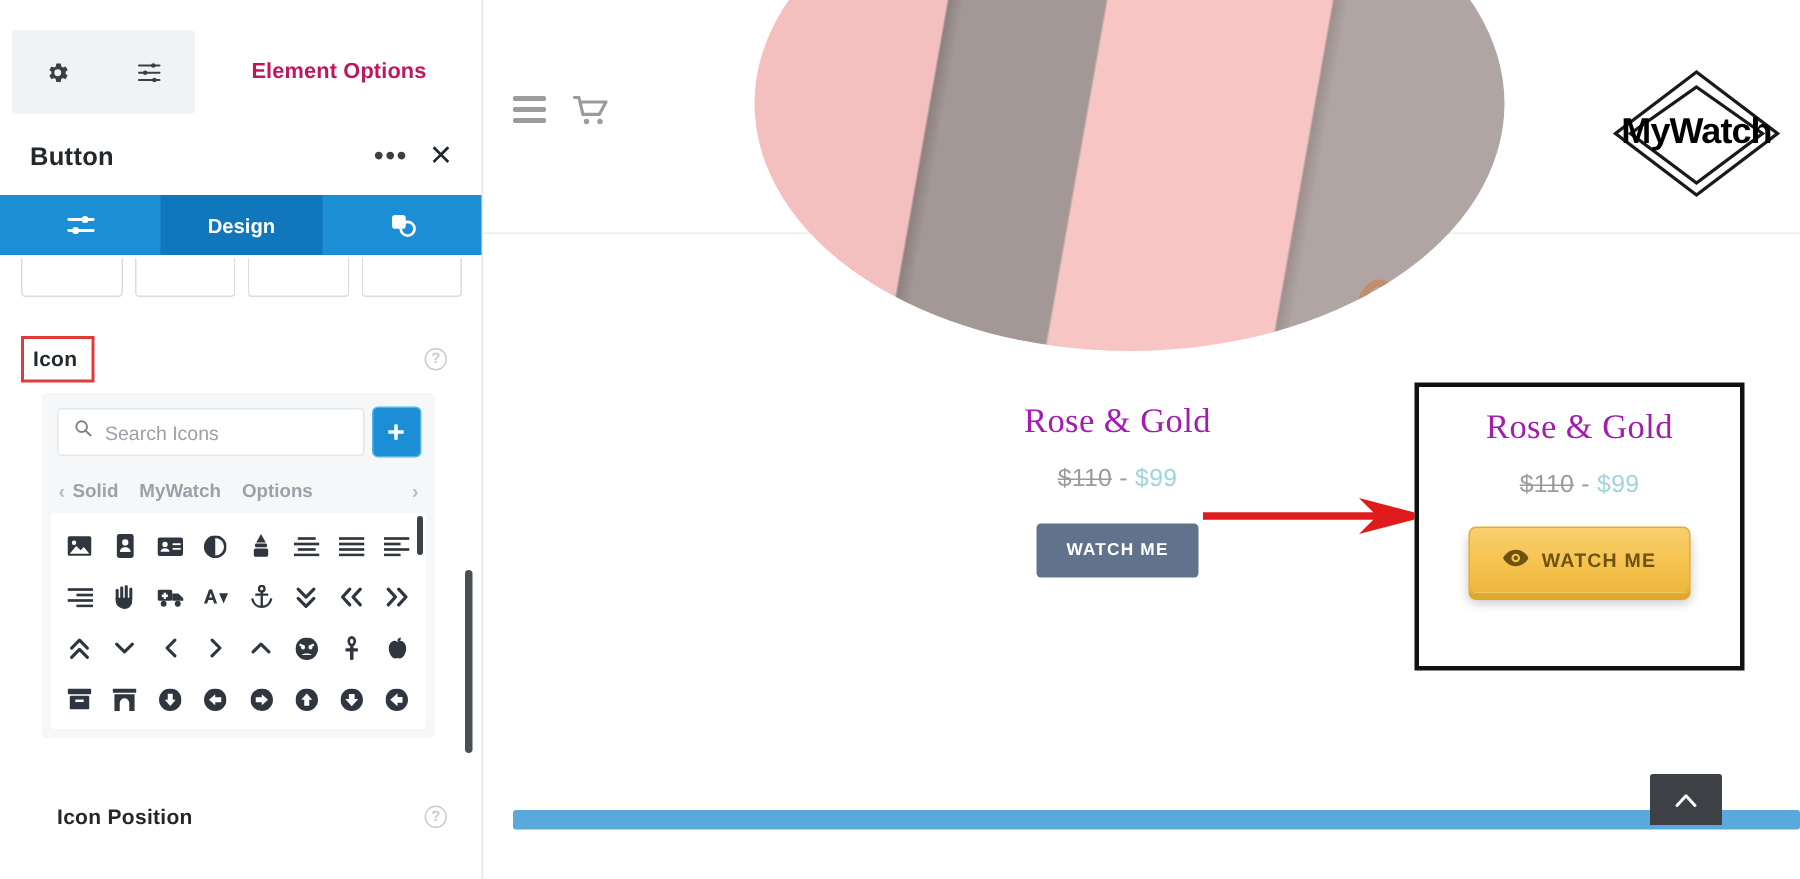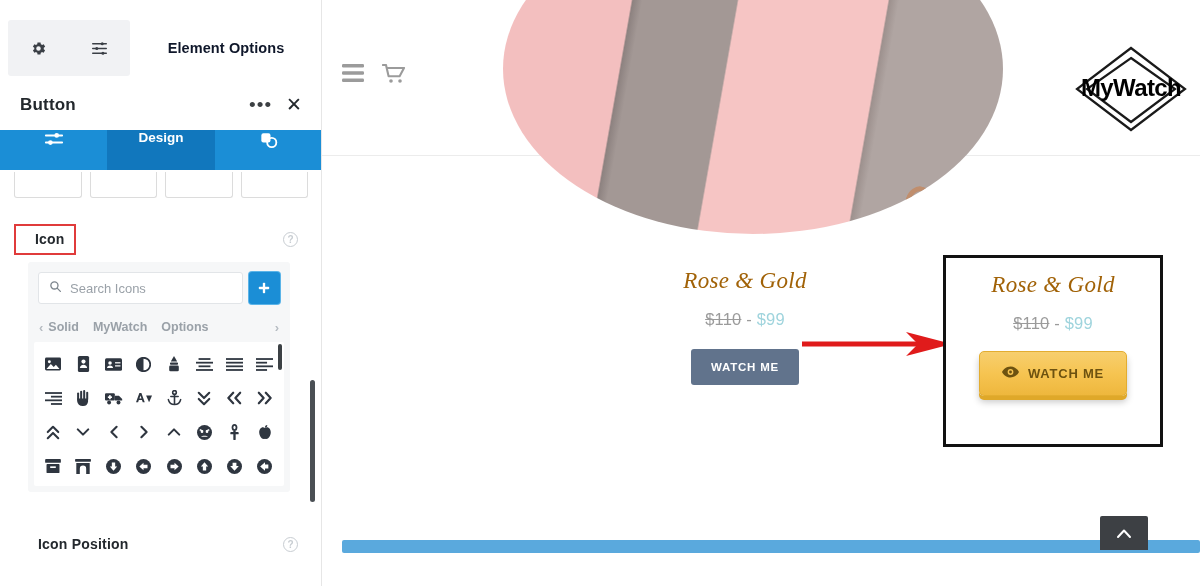--- a/index.html
+++ b/index.html
@@ -23,40 +23,40 @@
     position: absolute; left: 8px; top: 20px;
     width: 122px; height: 56px;
     background: #f1f2f4;
     border-radius: 3px;
     display: flex; align-items: center; justify-content: space-around;
   }
   .sb-toolbar .tb-ico { color: #3a3f45; display:flex; align-items:center; justify-content:center; }
   .elem-options {
     position: absolute; left: 130px; top: 20px; width: 192px; height: 56px;
     display: flex; align-items: center; justify-content: center;
-    color: #0f172a; font-size: 14.5px; font-weight: bold;
+    color: #be185d; font-size: 14.5px; font-weight: bold;
     letter-spacing: .1px;
   }
   .sb-title-row {
     position: absolute; left: 0; top: 80px; width: 322px; height: 50px;
     display: flex; align-items: center;
   }
   .sb-title {
     margin-left: 20px; font-size: 17px; font-weight: bold; color: #23282d;
     letter-spacing: .2px;
   }
   .sb-title-actions { margin-left: auto; display: flex; align-items:center; gap: 14px; margin-right: 20px; }
   .dots { font-size: 19px; color: #3c4043; letter-spacing: 1px; line-height: 8px; }
   .xbtn { font-size: 19px; color: #23282d; line-height: 14px; }
 
   .tabbar {
     position: absolute; left: 0; top: 130px; width: 322px; height: 40px;
     display: flex; background: #1b8ed6;
   }
-  .tab { flex: 1 1 0; display: flex; align-items: flex-start; justify-content: center;
+  .tab { flex: 1 1 0; display: flex; align-items: center; justify-content: center;
          color: #fff; font-size: 13.5px; font-weight: bold; height: 40px; }
   .tab.active { background: #1177bd; }
 
   .partial-boxes {
     position: absolute; left: 14px; top: 172px; width: 294px; height: 14px;
     display: flex; gap: 8px;
   }
   .partial-boxes div {
     flex: 1 1 0; height: 26px;
     border: 1px solid #dcdcdc; border-top: none;
@@ -64,21 +64,21 @@
   }
 
   .section-label-row {
     position: absolute; left: 0; width: 322px; height: 34px;
     display: flex; align-items: center;
   }
   .section-label {
     font-size: 14px; font-weight: bold; color: #23282d; letter-spacing: .2px; padding-left: 14px;
   }
   .label-highlight {
-    margin-left: 14px; border: 2px solid #e03b3b; padding: 5px 9px 6px 19px; background: #fff;
+    margin-left: 14px; border: 2px solid #e03b3b; padding: 5px 9px 6px 6px; background: #fff;
   }
   .label-plain { margin-left: 24px; }
   .help-ico {
     margin-left: auto; margin-right: 24px;
     width: 15px; height: 15px; border-radius: 50%;
     border: 1.4px solid #c8cdd2; color: #c8cdd2;
     font-size: 10px; display:flex; align-items:center; justify-content:center;
     font-weight: bold;
   }
 
@@ -184,21 +184,21 @@
   .variant-a { position: absolute; left: 308px; top: 268px; width: 230px; text-align: center; }
   .variant-b-box {
     position: absolute; left: 621px; top: 255px;
     width: 220px; height: 192px;
     border: 3px solid #111; background: #fff;
   }
   .variant-b { position: absolute; left: 0; top: 14px; width: 214px; text-align: center; }
 
   .prod-title {
     font-family: "Liberation Serif", serif;
-    font-size: 23px; color: #a16207; font-weight: normal; letter-spacing: .3px; font-style: italic;
+    font-size: 23px; color: #a21caf; font-weight: normal; letter-spacing: .3px;
   }
   .prod-price { margin-top: 16px; font-size: 16.5px; color: #8b8b8b; letter-spacing: .2px; }
   .prod-price .old { text-decoration: line-through; color: #9b9b9b; }
   .prod-price .sep { color: #9b9b9b; }
   .prod-price .new { color: #9fd4dd; }
 
   .btn-plain {
     display: inline-block; margin-top: 20px;
     background: #61738c; color: #fff;
     font-size: 11.5px; font-weight: bold; letter-spacing: .8px;

